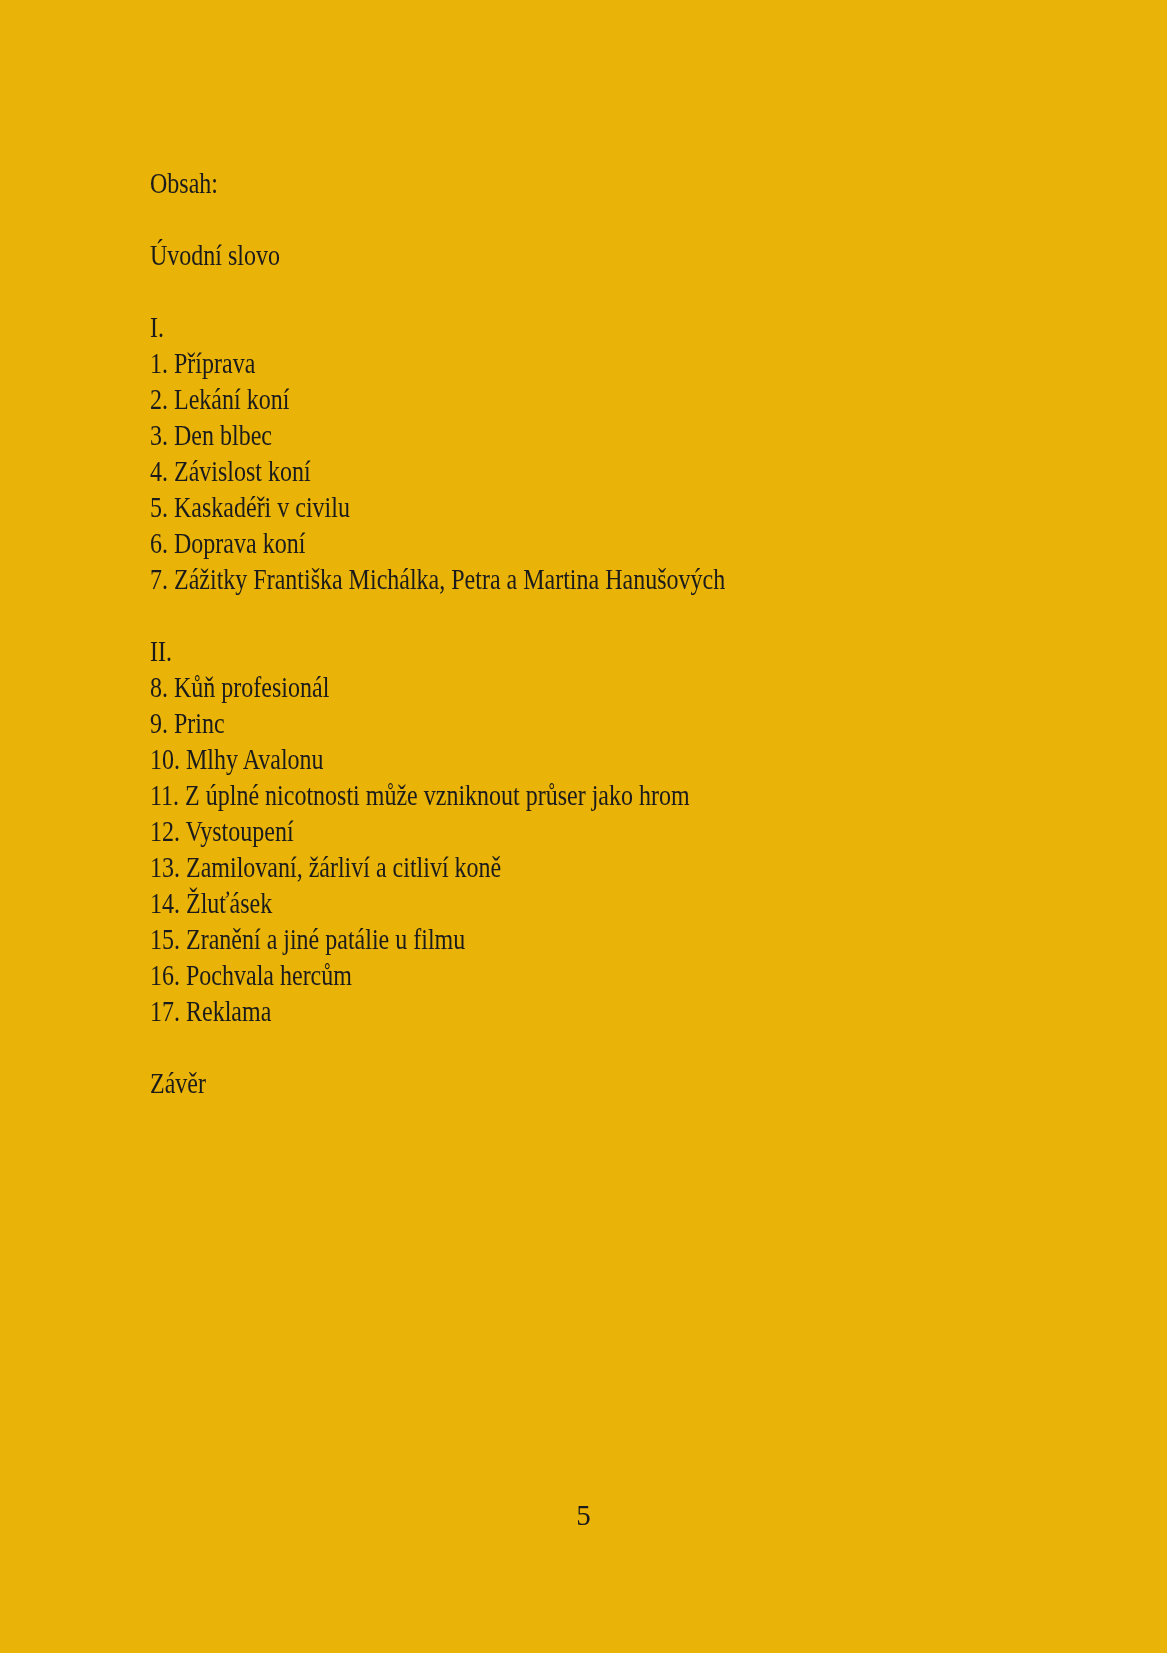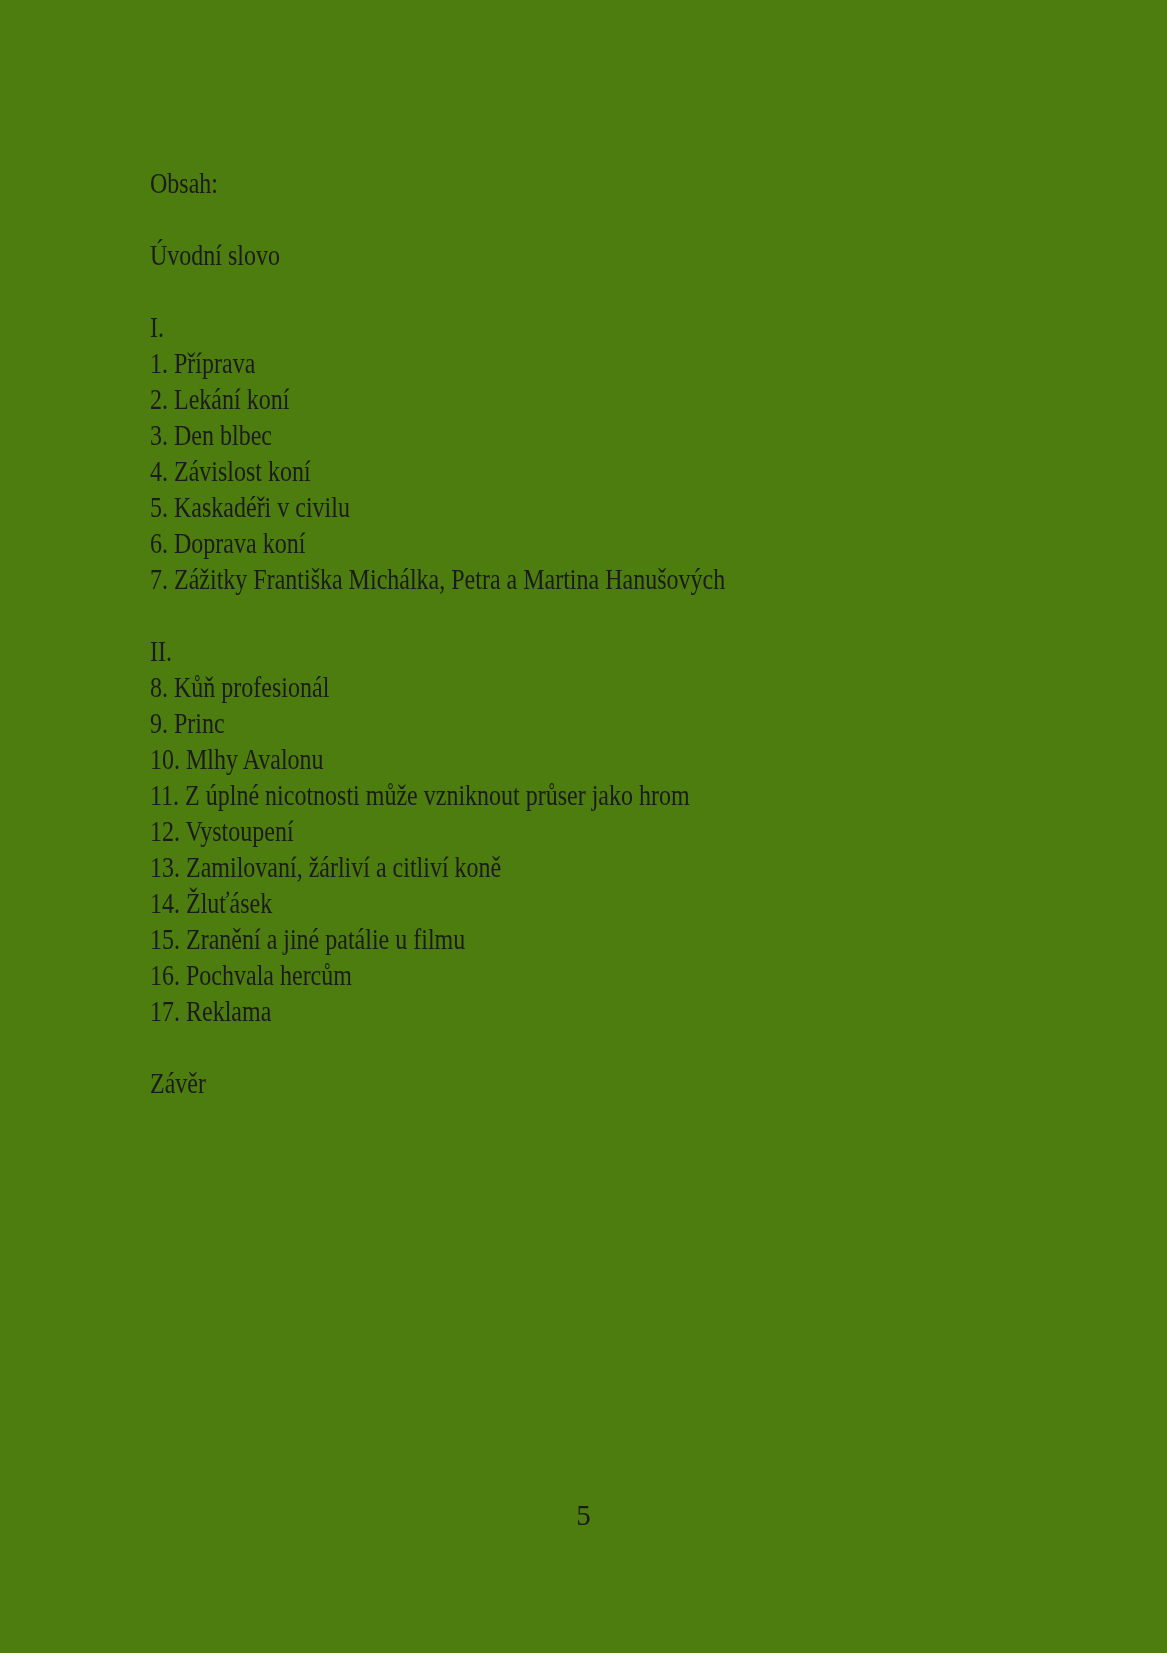--- a/index.html
+++ b/index.html
@@ -9,21 +9,21 @@
   }
   body {
     width: 1167px;
     height: 1653px;
     position: relative;
     font-family: "Liberation Serif", serif;
   }
   .page {
     position: absolute;
     inset: 0;
-    background: #4d7c0f;
+    background: #eab308;
     overflow: hidden;
   }
   .toc {
     position: absolute;
     left: 150px;
     top: 165px;
     color: #1b1b1b;
     font-size: 30px;
     line-height: 36px;
     white-space: nowrap;

